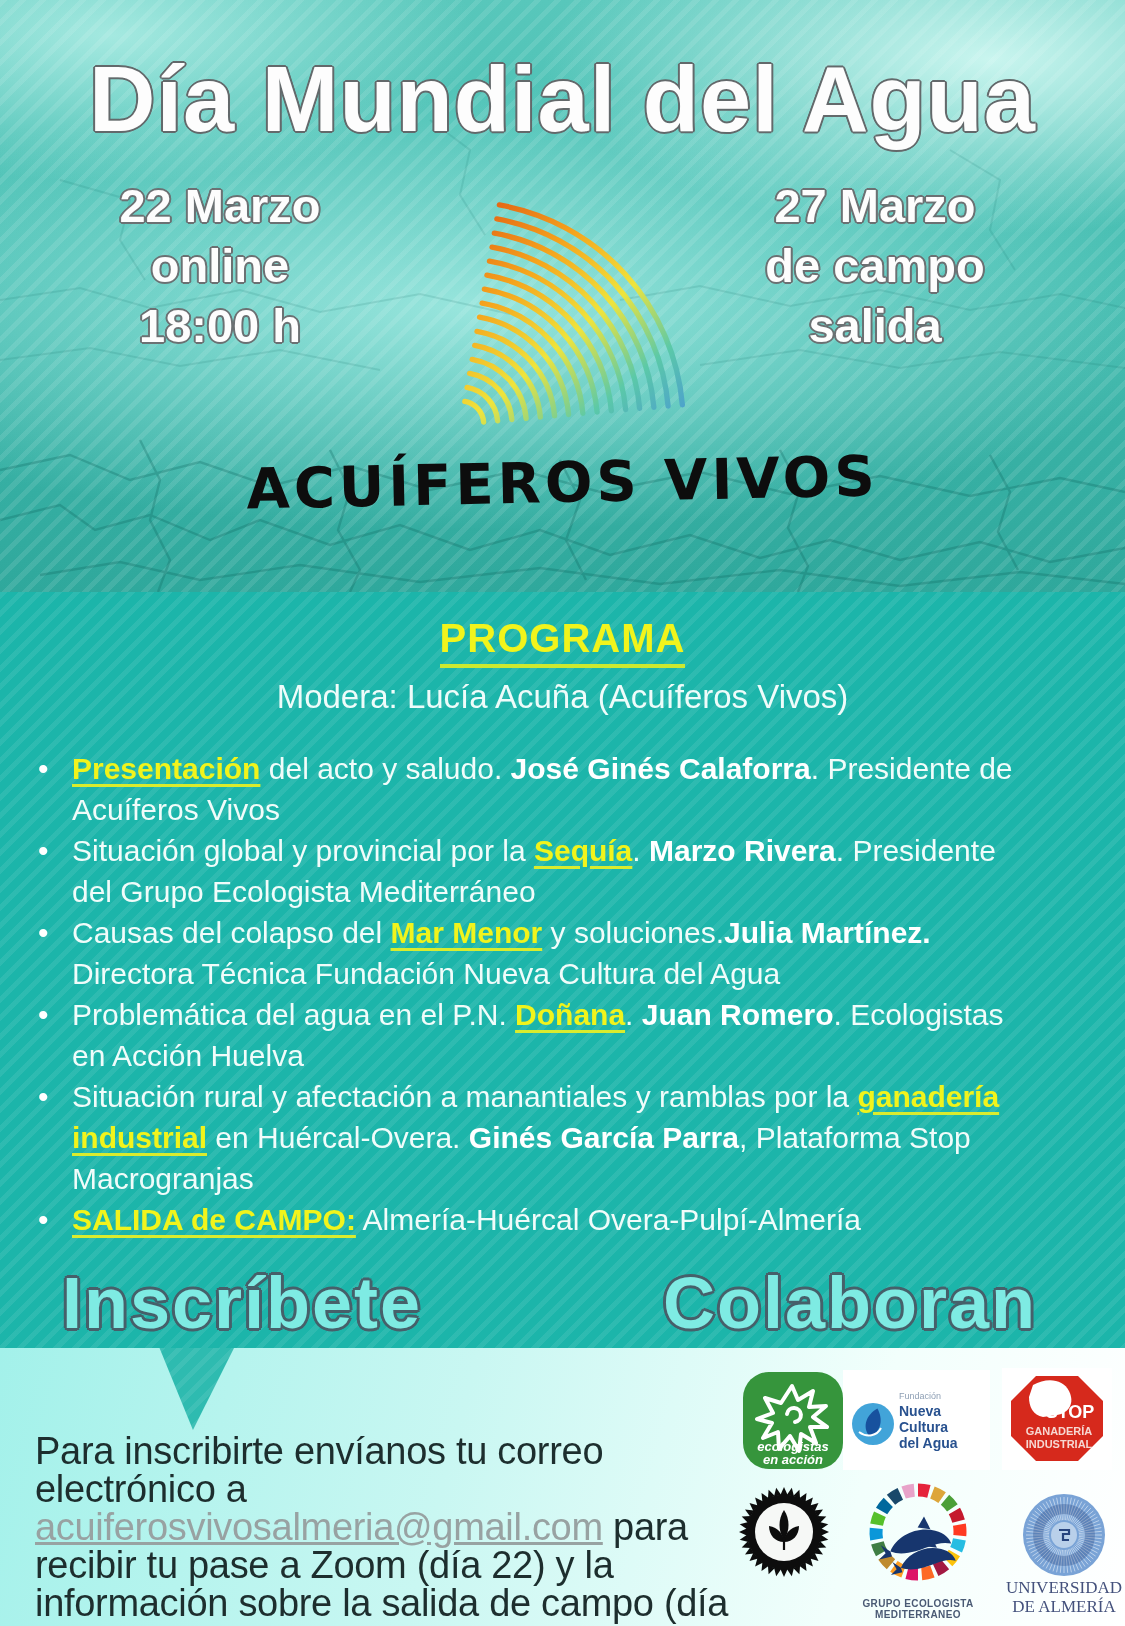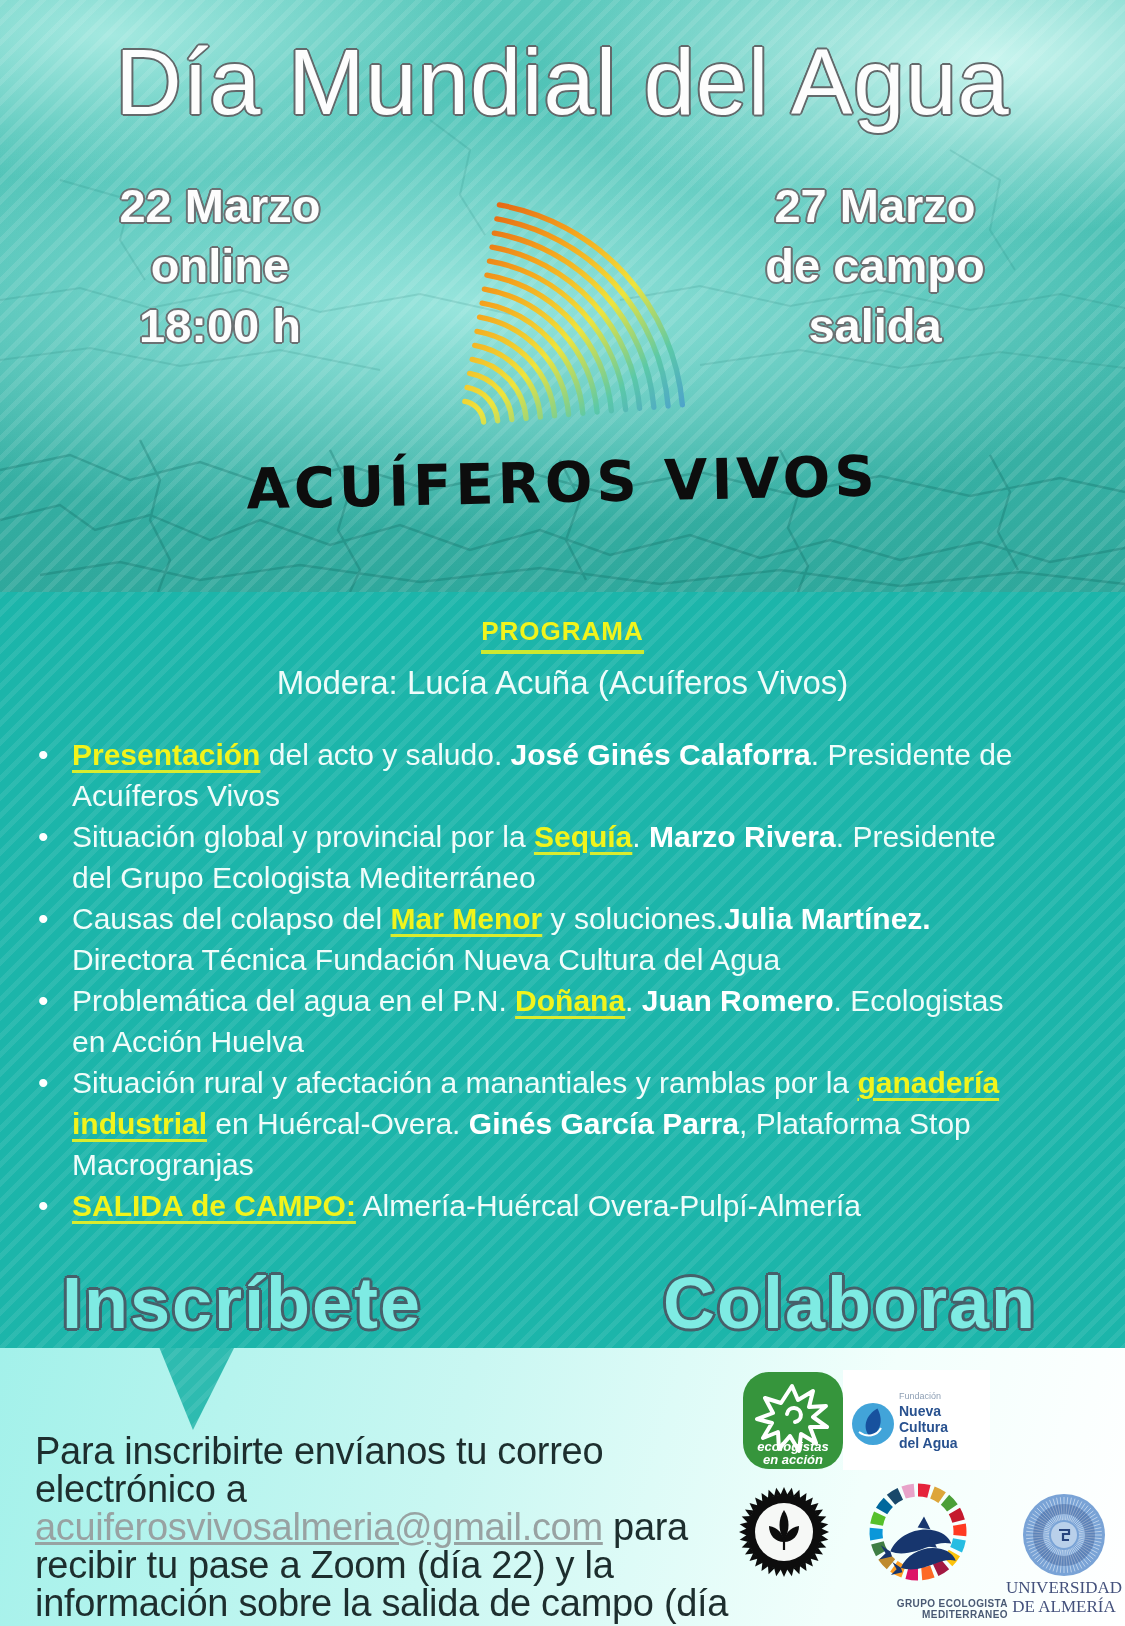--- a/index.html
+++ b/index.html
@@ -14,42 +14,42 @@
       repeating-linear-gradient(135deg, rgba(255,255,255,.10) 0 5px, rgba(255,255,255,0) 5px 14px),
       radial-gradient(640px 250px at 88% 10%, rgba(208,248,242,.95), rgba(208,248,242,0) 70%),
       radial-gradient(520px 210px at 10% 6%, rgba(178,239,231,.85), rgba(178,239,231,0) 70%),
       radial-gradient(1020px 310px at 42% 52%, rgba(160,233,225,.92), rgba(160,233,225,0) 72%),
       linear-gradient(180deg,#58c7bb 0%,#43bcb0 45%,#2fa89c 100%);
   }
   .cracks{position:absolute;left:0;top:0;width:100%;height:100%;}
   .outlined{text-shadow:2px 0 var(--oc),-2px 0 var(--oc),0 2px var(--oc),0 -2px var(--oc),
     1.4px 1.4px var(--oc),-1.4px 1.4px var(--oc),1.4px -1.4px var(--oc),-1.4px -1.4px var(--oc);}
   .hero-title{
-    --oc:#63696b;position:absolute;top:30px;left:0;right:0;margin:0;text-align:center;
-    font-size:92px;font-weight:normal;color:#fdfdfd;letter-spacing:1px;
+    --oc:#63696b;position:absolute;top:30px;left:0;right:0;margin:17px;text-align:center;
+    font-size:92px;font-weight:bold;color:#fdfdfd;letter-spacing:1px;
   }
   .date{--oc:#6b7173;position:absolute;top:176px;width:320px;text-align:center;
     font-size:47px;font-weight:bold;color:#fdfdfd;line-height:60px;}
   .date-left{left:60px}
   .date-right{left:715px}
   .drop{position:absolute;left:420px;top:156px;width:285px;height:302px;}
   .brand{
     position:absolute;top:450px;left:0;right:0;text-align:center;
     font-family:"DejaVu Sans",sans-serif;font-size:56px;font-weight:800;color:#0d0d0d;
     letter-spacing:4px;transform:rotate(-1.2deg);
   }
   
   .program{
     position:absolute;left:0;top:592px;width:1125px;height:756px;
     background:
       repeating-linear-gradient(135deg, rgba(255,255,255,.08) 0 5px, rgba(255,255,255,0) 5px 13px),
       #1cb5aa;
     display:flex;flex-direction:column;
   }
-  .prog-head{margin:24px auto 0;font-size:26px;font-weight:bold;color:#f1f41c;
+  .prog-head{margin:24px auto 0;font-size:40px;font-weight:bold;color:#f1f41c;
     border-bottom:4px solid #cde930;padding-bottom:3px;letter-spacing:1px;}
   .moderator{margin:10px auto 0;font-size:33px;color:#eefcfa;}
   .program-list{list-style:none;margin:32px 0 0;padding:0 105px 0 30px;}
   .program-list li{position:relative;padding-left:42px;font-size:30px;line-height:41px;color:#f0fcfa;}
   .program-list li::before{content:"\2022";position:absolute;left:8px;color:#ffffff;}
   .run-n{font-weight:normal;}
   .run-b{font-weight:bold;color:#ffffff;}
   .run-hl{font-weight:bold;color:#f1f41c;text-decoration:underline;
     text-decoration-color:#d9ec2e;text-decoration-thickness:3px;text-underline-offset:5px;}
   .cta-row{margin-top:auto;display:flex;justify-content:space-between;padding:0 88px 4px 62px;}
@@ -69,21 +69,21 @@
   .email{color:#98a2a2;text-decoration:underline;}
   .logo{position:absolute;}
   .white-card{background:#ffffff;}
   .logo svg{display:block;width:100%;height:100%;}
   #logo-eco{left:733px;top:24px;width:120px;height:97px;}
   #logo-nca{left:843px;top:22px;width:147px;height:100px;}
   #logo-stop{left:1002px;top:20px;width:110px;height:102px;}
   #logo-gear{left:738px;top:138px;width:92px;height:92px;}
   #logo-sdg{left:862px;top:128px;width:112px;height:112px;}
   #logo-ual{left:1022px;top:145px;width:84px;height:84px;}
-  .gem-caption{position:absolute;left:828px;top:250px;width:180px;text-align:right;
+  .gem-caption{position:absolute;left:828px;top:250px;width:180px;text-align:center;
     font-size:10px;font-weight:bold;letter-spacing:.4px;color:#4a5a74;}
   .ual-caption{position:absolute;left:988px;top:230px;width:152px;text-align:center;
     font-family:"Liberation Serif",serif;font-size:17px;line-height:19px;color:#44517c;}
 </style>
 </head>
 <body>
 
 <div class="poster">
 
   <section class="hero">
@@ -192,20 +192,30 @@
         <circle cx="30" cy="54" r="21" fill="#42a4d9"></circle>
         <path d="M30,38 C39,47 40,60 30,67 C20,60 21,47 30,38 Z" fill="#17519e" transform="rotate(16 30 54)"></path>
         <path d="M16,62 C24,68 34,66 38,58" fill="none" stroke="#ffffff" stroke-width="2"></path>
         <text x="56" y="29" font-size="9" fill="#8fa0b5">Fundación</text>
         <text x="56" y="46" font-size="14" font-weight="bold" fill="#28518f">Nueva</text>
         <text x="56" y="62" font-size="14" font-weight="bold" fill="#28518f">Cultura</text>
         <text x="56" y="78" font-size="14" font-weight="bold" fill="#28518f">del Agua</text>
       </svg>
     </div>
 
+    <div class="logo white-card" id="logo-stop">
+      <svg viewBox="0 0 110 102">
+        <rect x="0" y="0" width="110" height="102" fill="#ffffff"></rect>
+        <polygon points="34,8 76,8 101,33 101,68 76,93 34,93 9,68 9,33" fill="#d6291c"></polygon>
+        <path d="M31,17 C45,9 61,11 67,23 C73,35 67,45 55,47 L41,49 C31,47 27,39 27,29 Z" fill="#ffffff"></path>
+        <text x="68" y="50" text-anchor="middle" font-size="18" font-weight="bold" fill="#ffffff">STOP</text>
+        <text x="57" y="67" text-anchor="middle" font-size="11" font-weight="bold" fill="#f6d7d2">GANADERÍA</text>
+        <text x="57" y="80" text-anchor="middle" font-size="11" font-weight="bold" fill="#f6d7d2">INDUSTRIAL</text>
+      </svg>
+    </div>
 
     <div class="logo" id="logo-gear">
       <svg viewBox="0 0 92 92">
         <g id="gear-teeth" fill="#0d0d0d">
             <polygon points="82.8,42.3 91.0,46.0 82.8,49.7"></polygon>
             <polygon points="82.9,48.8 90.3,53.8 81.6,56.0"></polygon>
             <polygon points="81.9,55.1 88.3,61.4 79.3,62.1"></polygon>
             <polygon points="79.7,61.2 85.0,68.5 76.0,67.6"></polygon>
             <polygon points="76.6,66.8 80.5,74.9 71.8,72.5"></polygon>
             <polygon points="72.5,71.8 74.9,80.5 66.8,76.6"></polygon>

